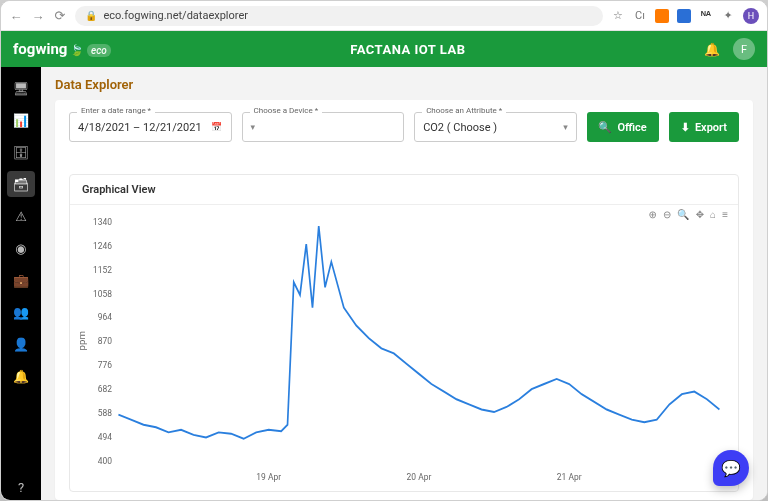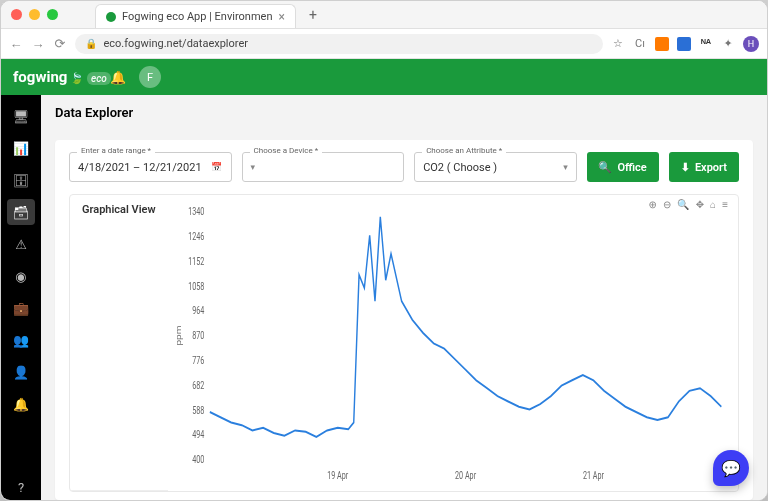--- a/index.html
+++ b/index.html
@@ -28,57 +28,46 @@
   .apptitle{ flex:1; text-align:center; font-weight:700; font-size:13px; letter-spacing:.5px;}
   .appbar-right{display:flex;align-items:center;gap:12px;}
   .bell{color:#fff;font-size:13px;}
   .user-badge{width:22px;height:22px;border-radius:50%;background:rgba(255,255,255,.35);display:flex;align-items:center;justify-content:center;font-size:11px;color:#fff;}
   .app-body{ flex:1; display:flex; background:#f3f3f3; min-height:0;}
   .sidebar{ width:40px; background:#000; display:flex; flex-direction:column; align-items:center; padding-top:8px; gap:6px;}
   .sidebar .s-item{ width:28px; height:26px; color:#bbb; display:flex; align-items:center; justify-content:center; font-size:13px; border-radius:4px;}
   .sidebar .s-item.active{ background:#3a3a3a; color:#fff;}
   .sidebar .spacer{flex:1;}
   .content{ flex:1; padding:10px 14px 0 14px; overflow:hidden; display:flex; flex-direction:column;}
-  .page-title{ font-size:13px; font-weight:600; color:#000000; margin-bottom:20px;}
-  .panel{ background:#fff; border-radius:4px; padding:12px 14px 8px 14px; box-shadow:0 1px 2px rgba(0,0,0,.05); flex:1; display:flex; flex-direction:column; min-height:0;}
+  .page-title{ font-size:13px; font-weight:600; color:#a16207; margin-bottom:8px;}
+  .panel{ background:#fff; border-radius:4px; padding:12px 14px 8px 14px; box-shadow:0 1px 2px rgba(0,0,0,.05); flex:1; display:flex; flex-direction:column; min-height:0;gap:20px;}
   .filters{ display:flex; gap:10px; align-items:flex-end; margin-bottom:12px;}
   .field{ flex:1; position:relative;}
   .field label{ position:absolute; top:-6px; left:8px; background:#fff; padding:0 4px; font-size:8px; color:#666;}
   .field .box{ border:1px solid #ccc; border-radius:3px; height:30px; display:flex; align-items:center; padding:0 8px; font-size:11px; color:#333; justify-content:space-between;}
   .field .box .caret{color:#888;font-size:9px;}
   .btn{ height:30px; border:none; border-radius:3px; background:#1a9a3c; color:#fff; font-size:11px; font-weight:600; padding:0 12px; display:flex; align-items:center; gap:5px; cursor:pointer;}
   .btn .ico{font-size:11px;}
-  .chart-card{ border:1px solid #e8e8e8; border-radius:4px; flex:1; display:flex; flex-direction:row; min-height:0;}
+  .chart-card{ border:1px solid #e8e8e8; border-radius:4px; flex:1; display:flex; flex-direction:column; min-height:0;}
   .chart-head{ padding:8px 12px; font-size:11px; font-weight:600; color:#333; border-bottom:1px solid #eee;}
   .chart-body{ flex:1; position:relative; padding:4px 8px 4px 4px;}
   .chart-tools{ position:absolute; top:4px; right:10px; display:flex; gap:6px; color:#888; font-size:10px;}
   .chart-tools span{cursor:pointer;}
   svg.chart{ width:100%; height:100%; }
   .ylabel-txt{ font-size:8px; fill:#666;}
   .axis-txt{ font-size:8px; fill:#666;}
   .y-unit{font-size:8px; fill:#666;}
   .chat-fab{ position:absolute; right:18px; bottom:14px; width:36px; height:36px; background:#3d3df5; border-radius:50% 50% 50% 6px; display:flex; align-items:center; justify-content:center; color:#fff; font-size:16px; box-shadow:0 4px 10px rgba(0,0,0,.25);}
   .app-frame{position:relative; flex:1; display:flex; flex-direction:column; min-height:0;}
 </style>
 </head>
 <body>
 
 <div class="mac-window">
 
-  <div class="titlebar">
-    <div class="tl-dot tl-red"></div>
-    <div class="tl-dot tl-yel"></div>
-    <div class="tl-dot tl-grn"></div>
-    <div class="tab">
-      <span style="width:10px;height:10px;border-radius:50%;background:#1a9a3c;display:inline-block"></span>
-      <span>Fogwing eco App | Environmen</span>
-      <span class="x">×</span>
-    </div>
-    <div class="addtab">+</div>
-  </div>
 
   <div class="addrbar">
     <span class="nav-ico">←</span>
     <span class="nav-ico">→</span>
     <span class="nav-ico">⟳</span>
     <div class="url-field">
       <span class="lock">🔒</span>
       <span>eco.fogwing.net/dataexplorer</span>
     </div>
     <div class="ext">
@@ -93,20 +82,21 @@
   </div>
 
   <div class="app-frame">
 
     <div class="appbar">
       <div class="logo">
         <span>fogwing</span>
         <span class="leaf">🍃</span>
         <span class="eco">eco</span>
       </div>
+      <div class="apptitle">FACTANA IOT LAB</div>
       <div class="appbar-right">
         <span class="bell">🔔</span>
         <span class="user-badge">F</span>
       </div>
     </div>
 
     <div class="app-body">
 
       <div class="sidebar">
         <div class="s-item">🖥</div>

